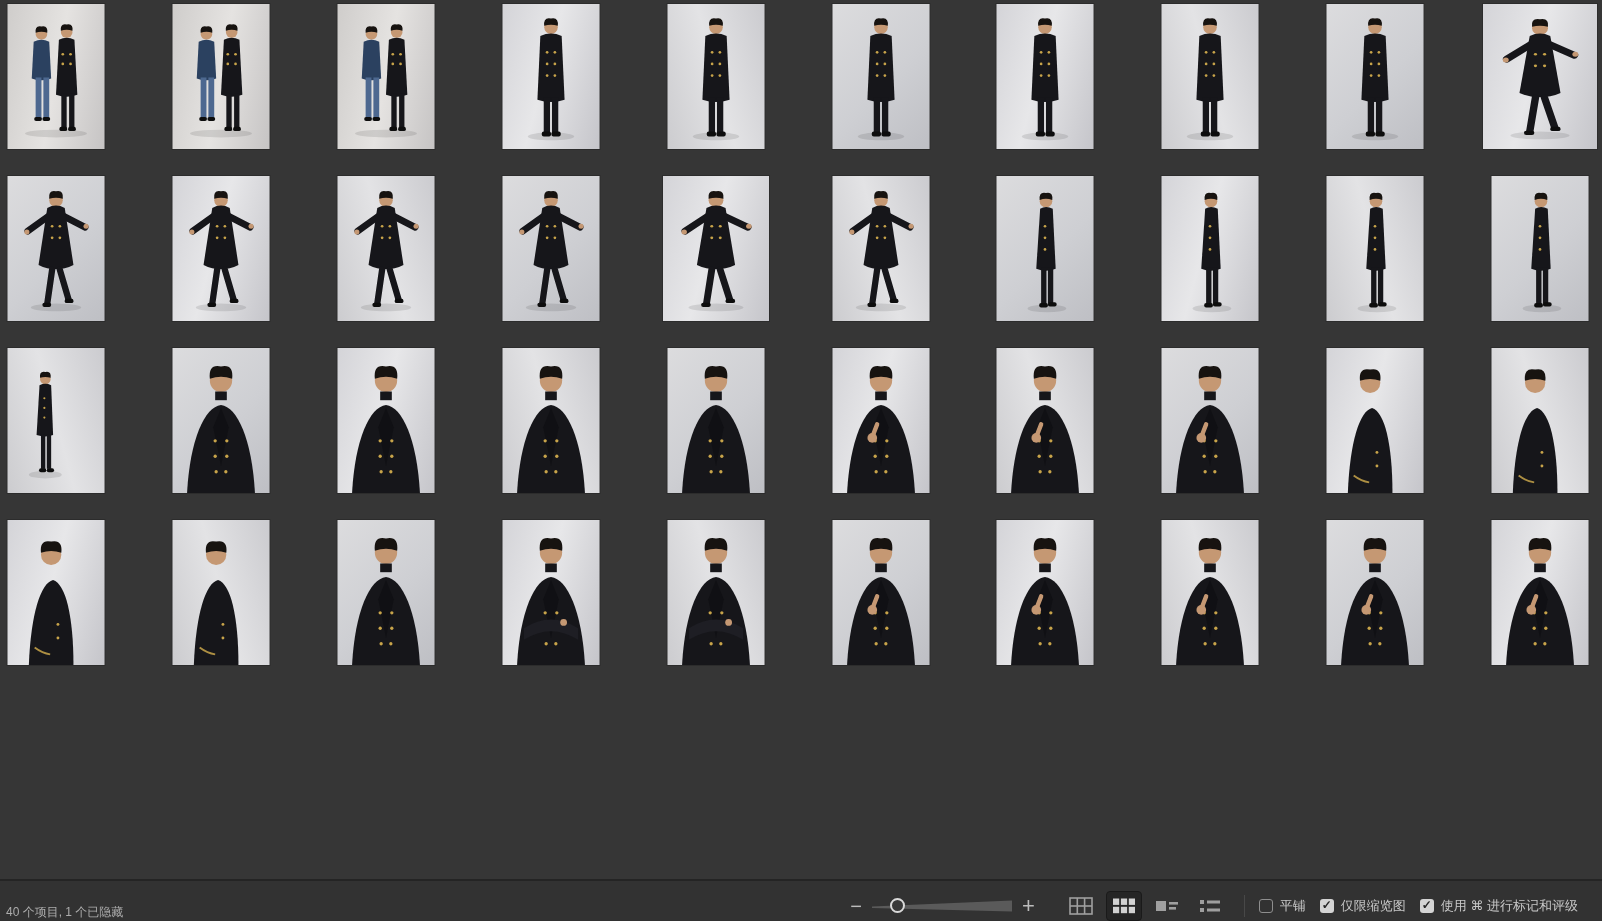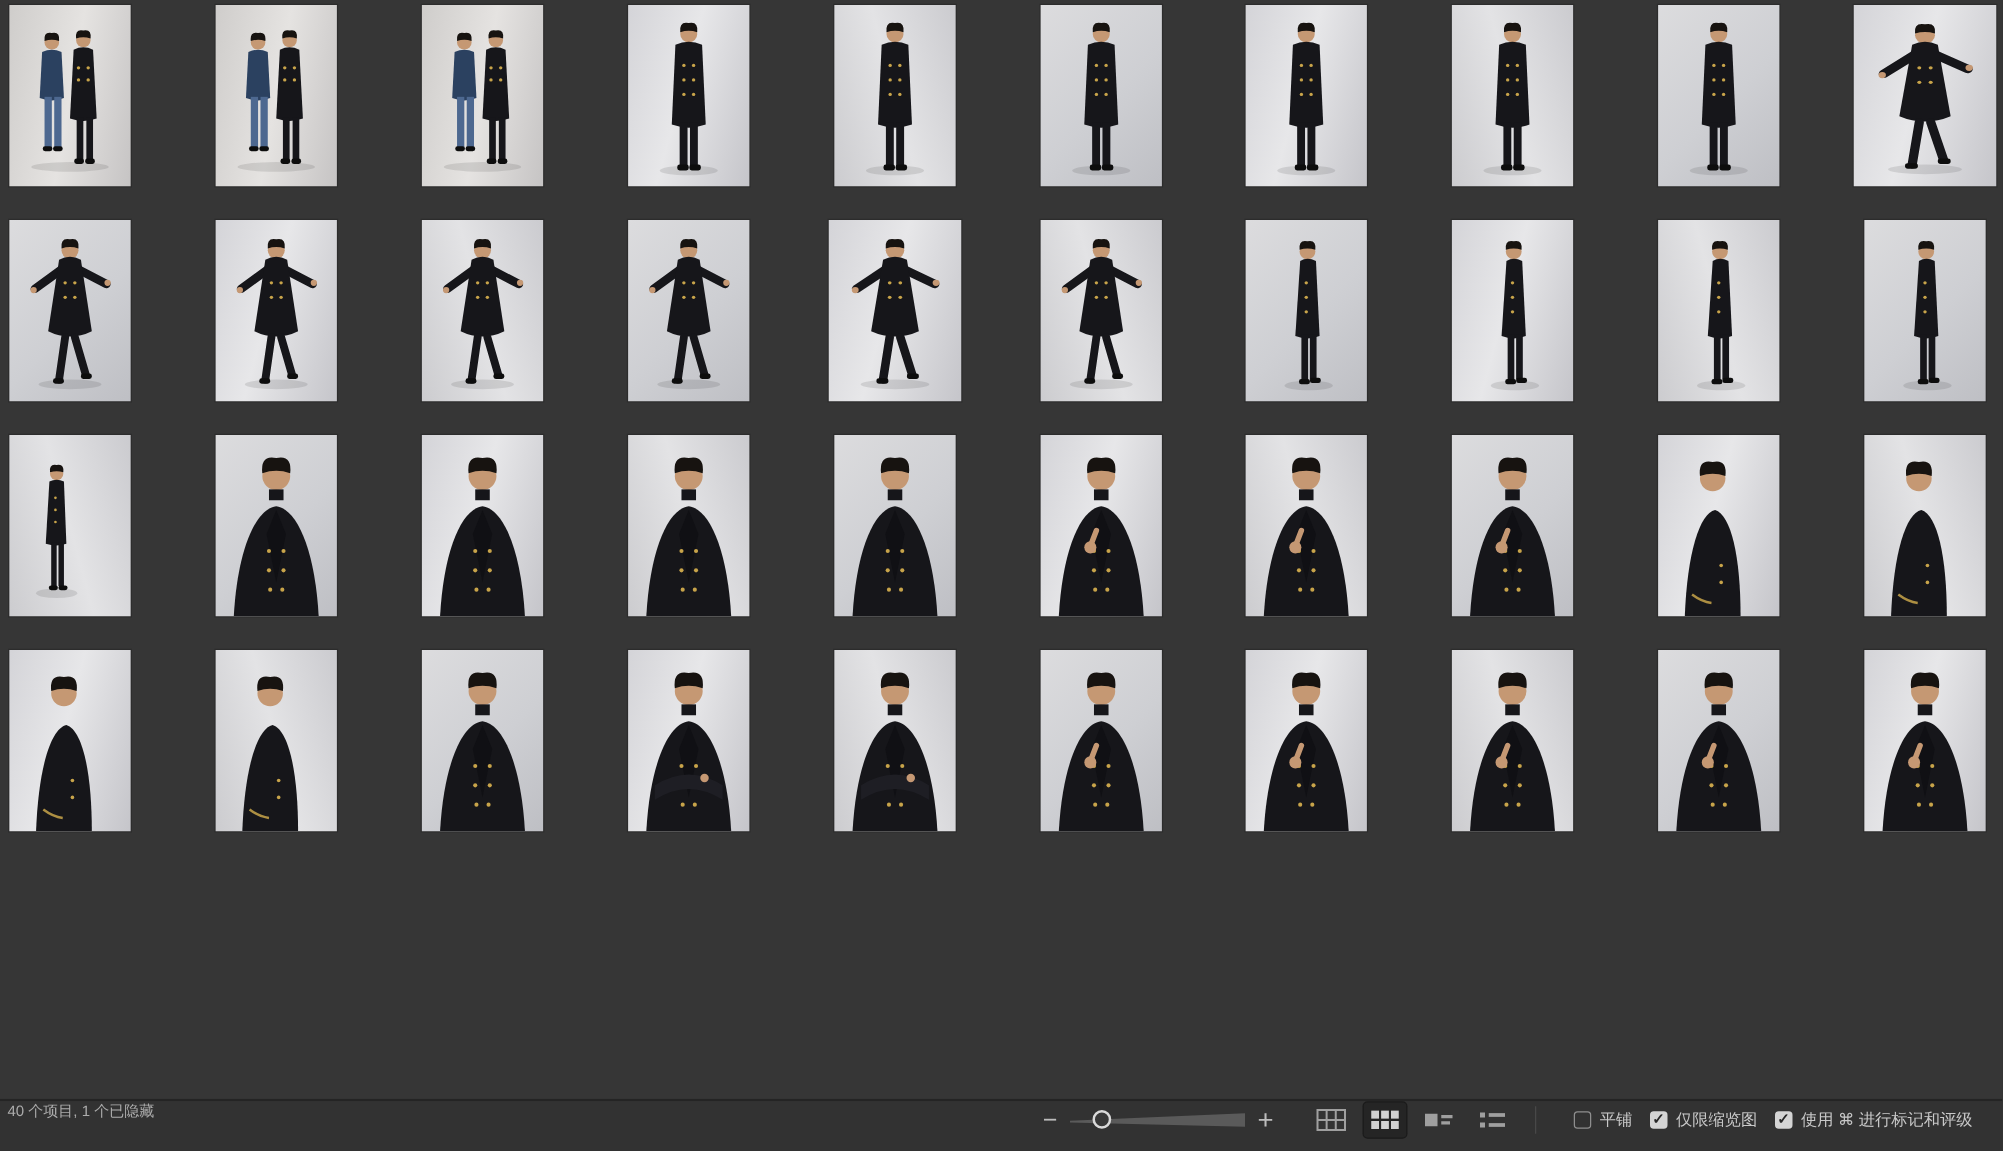--- a/index.html
+++ b/index.html
@@ -10,35 +10,35 @@
   .grid{position:relative;width:1602px;height:879px;background:#363636;overflow:hidden;}
   .thumb{position:absolute;height:145px;transform:translateX(-50%);box-shadow:0 0 0 1px rgba(0,0,0,.18);cursor:default;}
   .thumb svg{display:block;width:100%;height:100%;}
   .bg0{background:linear-gradient(105deg,#d4d4d8 0%,#e7e7e9 45%,#c5c5ca 100%);}
   .bg1{background:linear-gradient(75deg,#cccccf 0%,#e3e3e5 50%,#cbcbcf 100%);}
   .bg2{background:linear-gradient(135deg,#dcdcde 0%,#cecfd3 55%,#bebfc4 100%);}
   .bgduo{background:linear-gradient(100deg,#cfcdcb 0%,#e5e3e1 50%,#c6c4c4 100%);}
 
   
   .divider{height:2px;background:#242424;}
-  .bottombar{height:40px;background:#323232;display:flex;align-items:flex-start;padding:0 24px 0 6px;box-sizing:border-box;}
+  .bottombar{height:40px;background:#323232;display:flex;align-items:flex-end;padding:0 24px 0 6px;box-sizing:border-box;}
   .status{font-size:12px;color:#acacac;white-space:nowrap;}
   .controls{margin-left:auto;display:flex;align-items:center;}
   .zoom-glyph{font-size:20px;color:#bcbcbc;line-height:1;user-select:none;}
   .zoom-out{margin-right:10px;}
   .zoom-in{margin-left:10px;font-size:22px;}
   .slider{position:relative;width:140px;height:22px;}
   .slider svg{display:block;}
   .knob{position:absolute;left:11px;top:50%;width:11px;height:11px;margin-top:-8px;border:2.5px solid #d9d9d9;border-radius:50%;background:#383838;}
   .view-modes{display:flex;align-items:center;gap:7px;margin-left:28px;}
   .view-btn{display:flex;align-items:center;justify-content:center;width:34px;height:28px;border-radius:4px;border:1px solid transparent;}
   .view-btn.selected{background:#252525;border-color:#1a1a1a;}
   .vdivider{width:1px;height:22px;background:#484848;margin:0 14px 0 16px;}
   .cb-group{display:flex;align-items:center;margin-left:14px;cursor:default;}
-  .cb-group:first-of-type{margin-left:16px;}
+  .cb-group:first-of-type{margin-left:0;}
   .cb{position:relative;width:14px;height:14px;border-radius:3px;box-sizing:border-box;margin-right:7px;flex:none;}
   .cb.unchecked{border:1.5px solid #8e8e8e;background:transparent;}
   .cb.checked{background:#d4d4d4;}
   .cb.checked::after{content:"\2713";position:absolute;left:2px;top:-1px;font-size:12px;font-weight:bold;color:#262626;}
   .cb-label{font-size:13px;color:#c8c8c8;white-space:nowrap;}
 </style>
 </head>
 <body>
 
 <div class="app">

